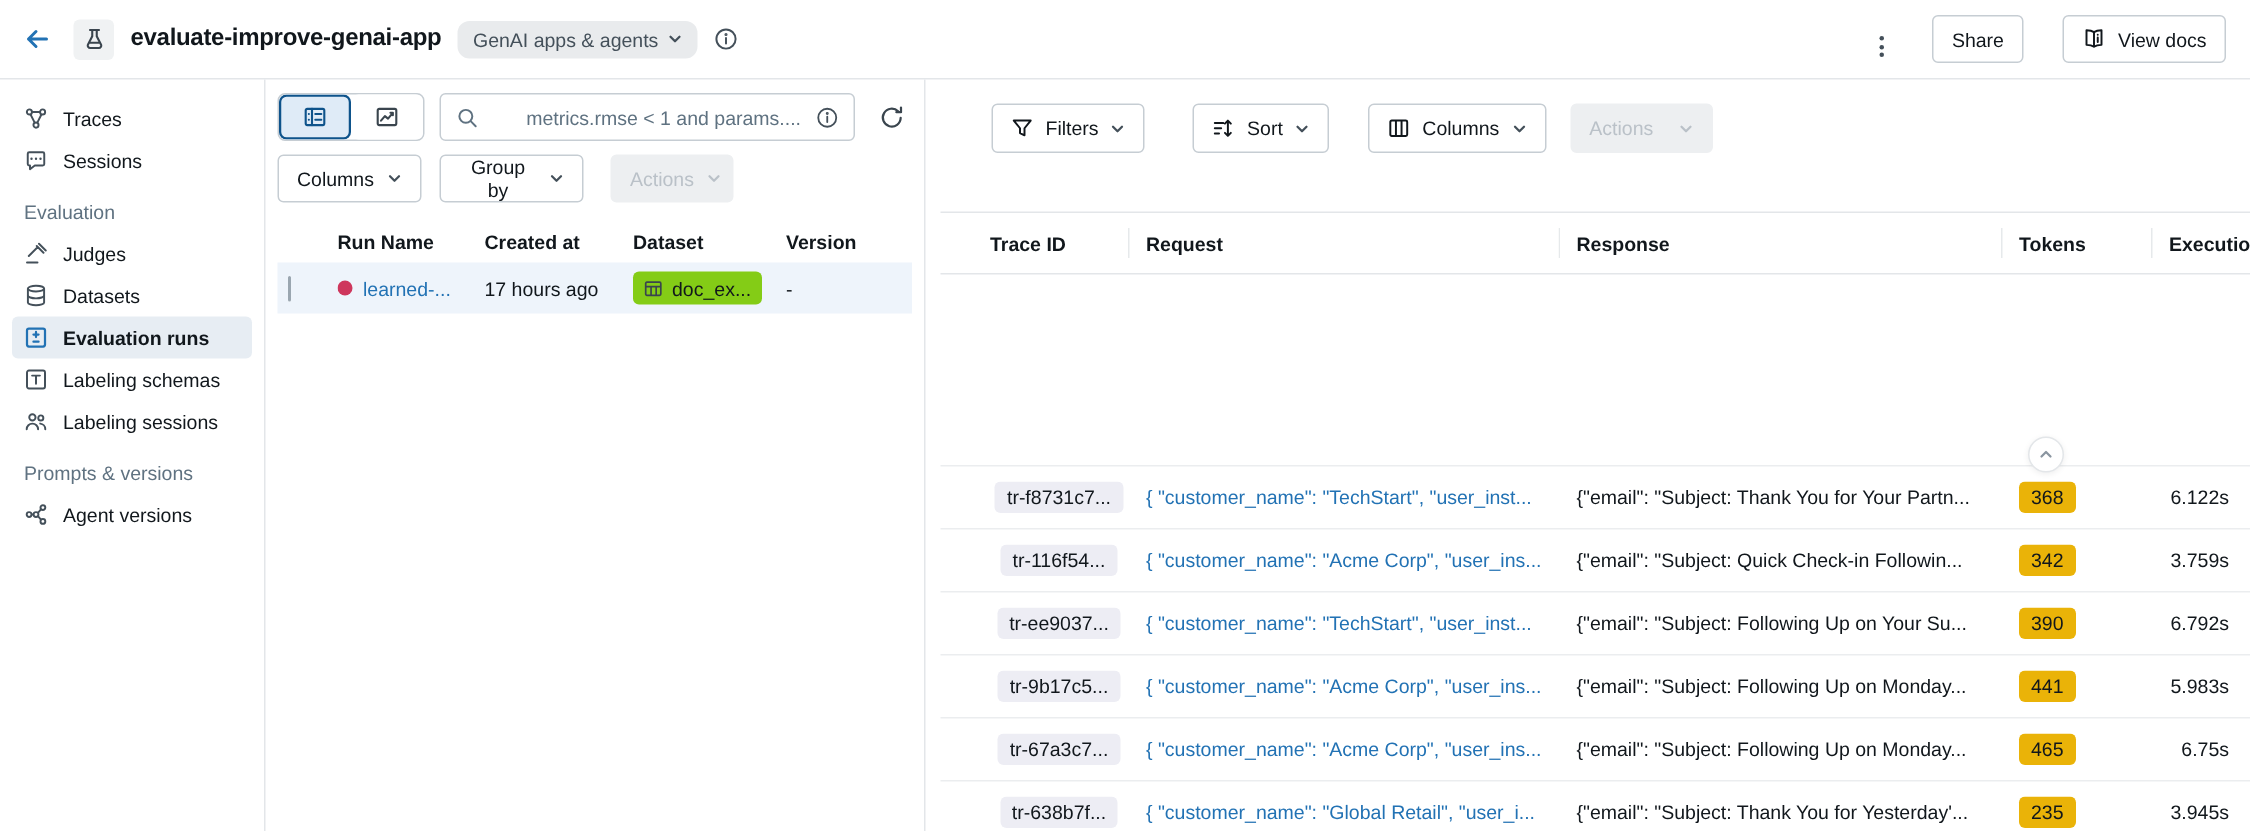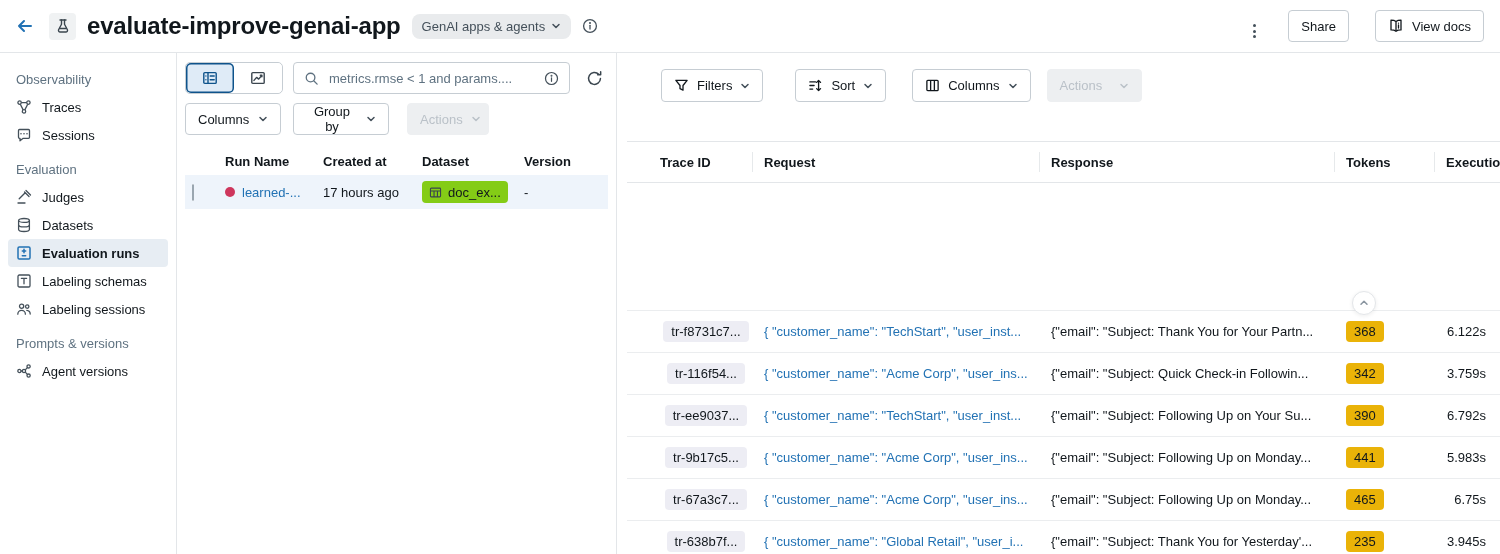--- a/index.html
+++ b/index.html
@@ -11,21 +11,21 @@
   svg { display:block; }
 
   
   .app-header { height:53px; display:flex; align-items:center; justify-content:space-between;
     padding:0 16px 0 12px; border-bottom:1px solid #E3E6E9; }
   .header-left { display:flex; align-items:center; gap:11px; }
   .back-btn { width:26px; height:26px; display:flex; align-items:center; justify-content:center;
     color:#2272B4; cursor:pointer; background:none; border:none; padding:0; }
   .exp-icon-box { width:27px; height:27px; background:#F0F2F3; border-radius:4px;
     display:flex; align-items:center; justify-content:center; color:#3A454E; }
-  .page-title { font-size:24px; font-weight:700; letter-spacing:-0.2px; }
+  .page-title { font-size:16px; font-weight:700; letter-spacing:-0.2px; }
   .badge { background:#E9EBED; border-radius:8px; height:25px; padding:0 10px;
     display:inline-flex; align-items:center; gap:6px; color:#44505A; cursor:pointer; }
   .info-glyph { width:16px; height:16px; color:#44505A; }
   .header-right { display:flex; align-items:flex-end; gap:26px; }
   .kebab { display:flex; flex-direction:column; gap:2.5px; padding:4px 6px; cursor:pointer; }
   .kebab i { width:3px; height:3px; border-radius:50%; background:#44505A; }
   .btn { height:32px; border:1px solid #C6CDD3; border-radius:4px; background:#fff;
     display:inline-flex; align-items:center; gap:8px; padding:0 12px;
     font-size:13px; font-weight:500; color:#11171C; cursor:pointer; font-family:inherit; }
   .btn.disabled { background:#EDEFF1; border:1px solid #EDEFF1; color:#BAC1C8; cursor:default; }
@@ -49,21 +49,21 @@
   .runs-panel { width:440px; flex-shrink:0; border-right:1px solid #E3E6E9; padding:9px 8px 0; }
   .toolbar { display:flex; align-items:center; gap:10px; }
   .toolbar2 { display:flex; align-items:center; gap:12px; margin-top:9px; }
   .segmented { display:flex; border:1px solid #C6CDD3; border-radius:5px; height:32px; flex-shrink:0; }
   .seg-btn { width:48px; display:flex; align-items:center; justify-content:center;
     color:#3A454E; background:#fff; cursor:pointer; border-radius:5px; }
   .seg-btn.active { background:#DFEBF7; box-shadow:inset 0 0 0 1.5px #0E538B; color:#0E538B; }
   .search-box { flex:1; min-width:0; display:flex; align-items:center; gap:8px;
     border:1px solid #C6CDD3; border-radius:4px; height:32px; padding:0 10px; background:#fff; }
   .search-box .sicon { color:#5F7281; flex-shrink:0; }
-  .search-box input { border:none; outline:none; flex:1; min-width:0; font:inherit; color:#11171C; background:transparent; }
+  .search-box input { border:none; outline:none; flex:1; min-width:0; font:inherit; color:#11171C; background:transparent;text-align:right; }
   .search-box input::placeholder { color:#5F7281; opacity:1; }
   .icon-btn { width:28px; height:28px; display:flex; align-items:center; justify-content:center;
     background:none; border:none; color:#3A454E; cursor:pointer; padding:0; flex-shrink:0; }
   .w96 { width:96px; justify-content:space-between; }
   .w82 { width:82px; justify-content:space-between; margin-left:6px; }
 
   .runs-table { margin-top:12px; }
   .runs-head, .runs-row { display:grid; grid-template-columns:40px 98px 99px 102px 1fr; align-items:center; }
   .runs-head { height:28px; font-weight:700; }
   .runs-row { height:34px; background:#EEF4FB; }
@@ -157,21 +157,20 @@
       </span>
       <span>View docs</span>
     </button>
   </div>
 </header>
 
 <div class="main">
 
   <nav class="sidebar">
     <div class="nav-section">
-      <div class="nav-section-label">Observability</div>
       <div class="nav-item">
         <span class="nicon">
           <svg width="16" height="16" viewBox="0 0 16 16" fill="none" stroke="currentColor" stroke-width="1.3">
               <circle cx="3.6" cy="3.6" r="1.7"></circle>
               <circle cx="12.4" cy="3.6" r="1.7"></circle>
               <circle cx="8" cy="12.4" r="1.7"></circle>
               <path d="M5.3 3.6h5.4M4.3 5.2l2.9 5.7M11.7 5.2l-2.9 5.7"></path>
             </svg>
         </span>
         <span>Traces</span>

